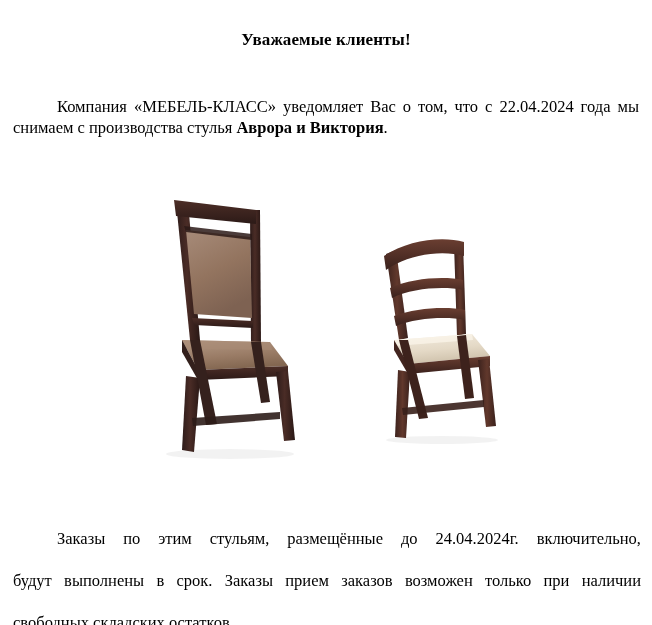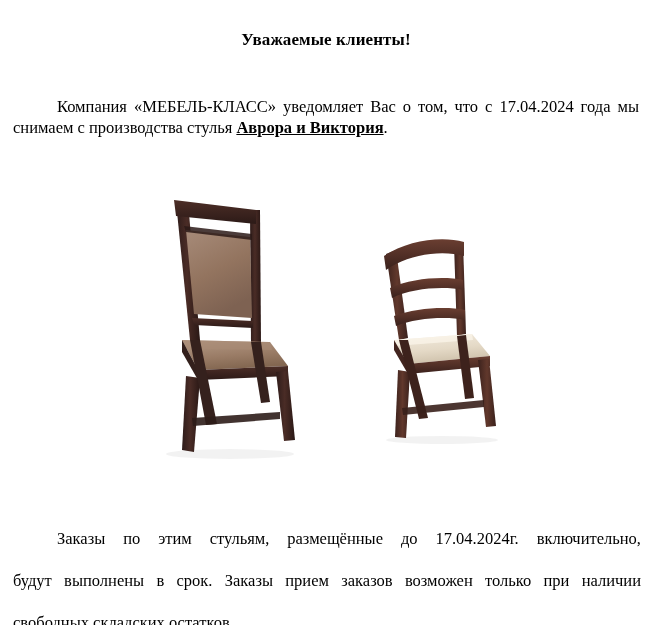--- a/index.html
+++ b/index.html
@@ -39,21 +39,20 @@
     text-justify: inter-word;
   }
   .para-1 {
     top: 96px;
     left: 13px;
     width: 626px;
   }
   .para-1 .indent { display: inline-block; width: 44px; }
   .bold-u {
     font-weight: bold;
-    text-decoration: underline;
   }
   .para-2 {
     top: 528px;
     left: 13px;
     width: 628px;
   }
   .para-2 .indent { display: inline-block; width: 44px; }
   .line-justify {
     display: block;
     text-align: justify;
@@ -92,21 +91,21 @@
   svg { display: block; overflow: visible; }
 </style>
 </head>
 <body>
 
 <div class="page">
 
   <div class="doc-title">Уважаемые клиенты!</div>
 
   <div class="para para-1">
-    <span class="indent"></span><span>Компания «МЕБЕЛЬ-КЛАСС» уведомляет Вас  о том, что с 17.04.2024 года мы снимаем с производства стулья </span><span class="bold-u">Аврора и Виктория</span><span>.</span>
+    <span class="indent"></span><span>Компания «МЕБЕЛЬ-КЛАСС» уведомляет Вас  о том, что с 22.04.2024 года мы снимаем с производства стулья </span><span class="bold-u">Аврора и Виктория</span><span>.</span>
   </div>
 
   <div class="photo-area">
 
     <div class="chair-a">
       <svg viewBox="0 0 190 270" width="190" height="270" aria-hidden="true">
         <defs>
           <linearGradient id="woodA" x1="0" y1="0" x2="1" y2="0">
             <stop offset="0%" stop-color="#2e1c1a"></stop>
             <stop offset="45%" stop-color="#4a2c26"></stop>
@@ -193,18 +192,18 @@
         <polygon points="107,106 116,105 124,168 115,169" fill="#3d221c"></polygon>
 
         <polygon points="52,178 134,170 134,177 53,185" fill="#38201b" opacity="0.9"></polygon>
         <ellipse cx="92" cy="210" rx="56" ry="4" fill="#000" opacity="0.05"></ellipse>
       </svg>
     </div>
 
   </div>
 
   <div class="para para-2">
-    <span class="line-justify"><span class="indent"></span><span>Заказы по этим стульям, размещённые до 17.04.2024г. включительно,</span></span>
+    <span class="line-justify"><span class="indent"></span><span>Заказы по этим стульям, размещённые до 24.04.2024г. включительно,</span></span>
     <span class="line-justify">будут выполнены в срок. Заказы прием заказов возможен только при  наличии</span>
     <span>свободных складских остатков.</span>
   </div>
 
 </div>
 
 </body></html>

